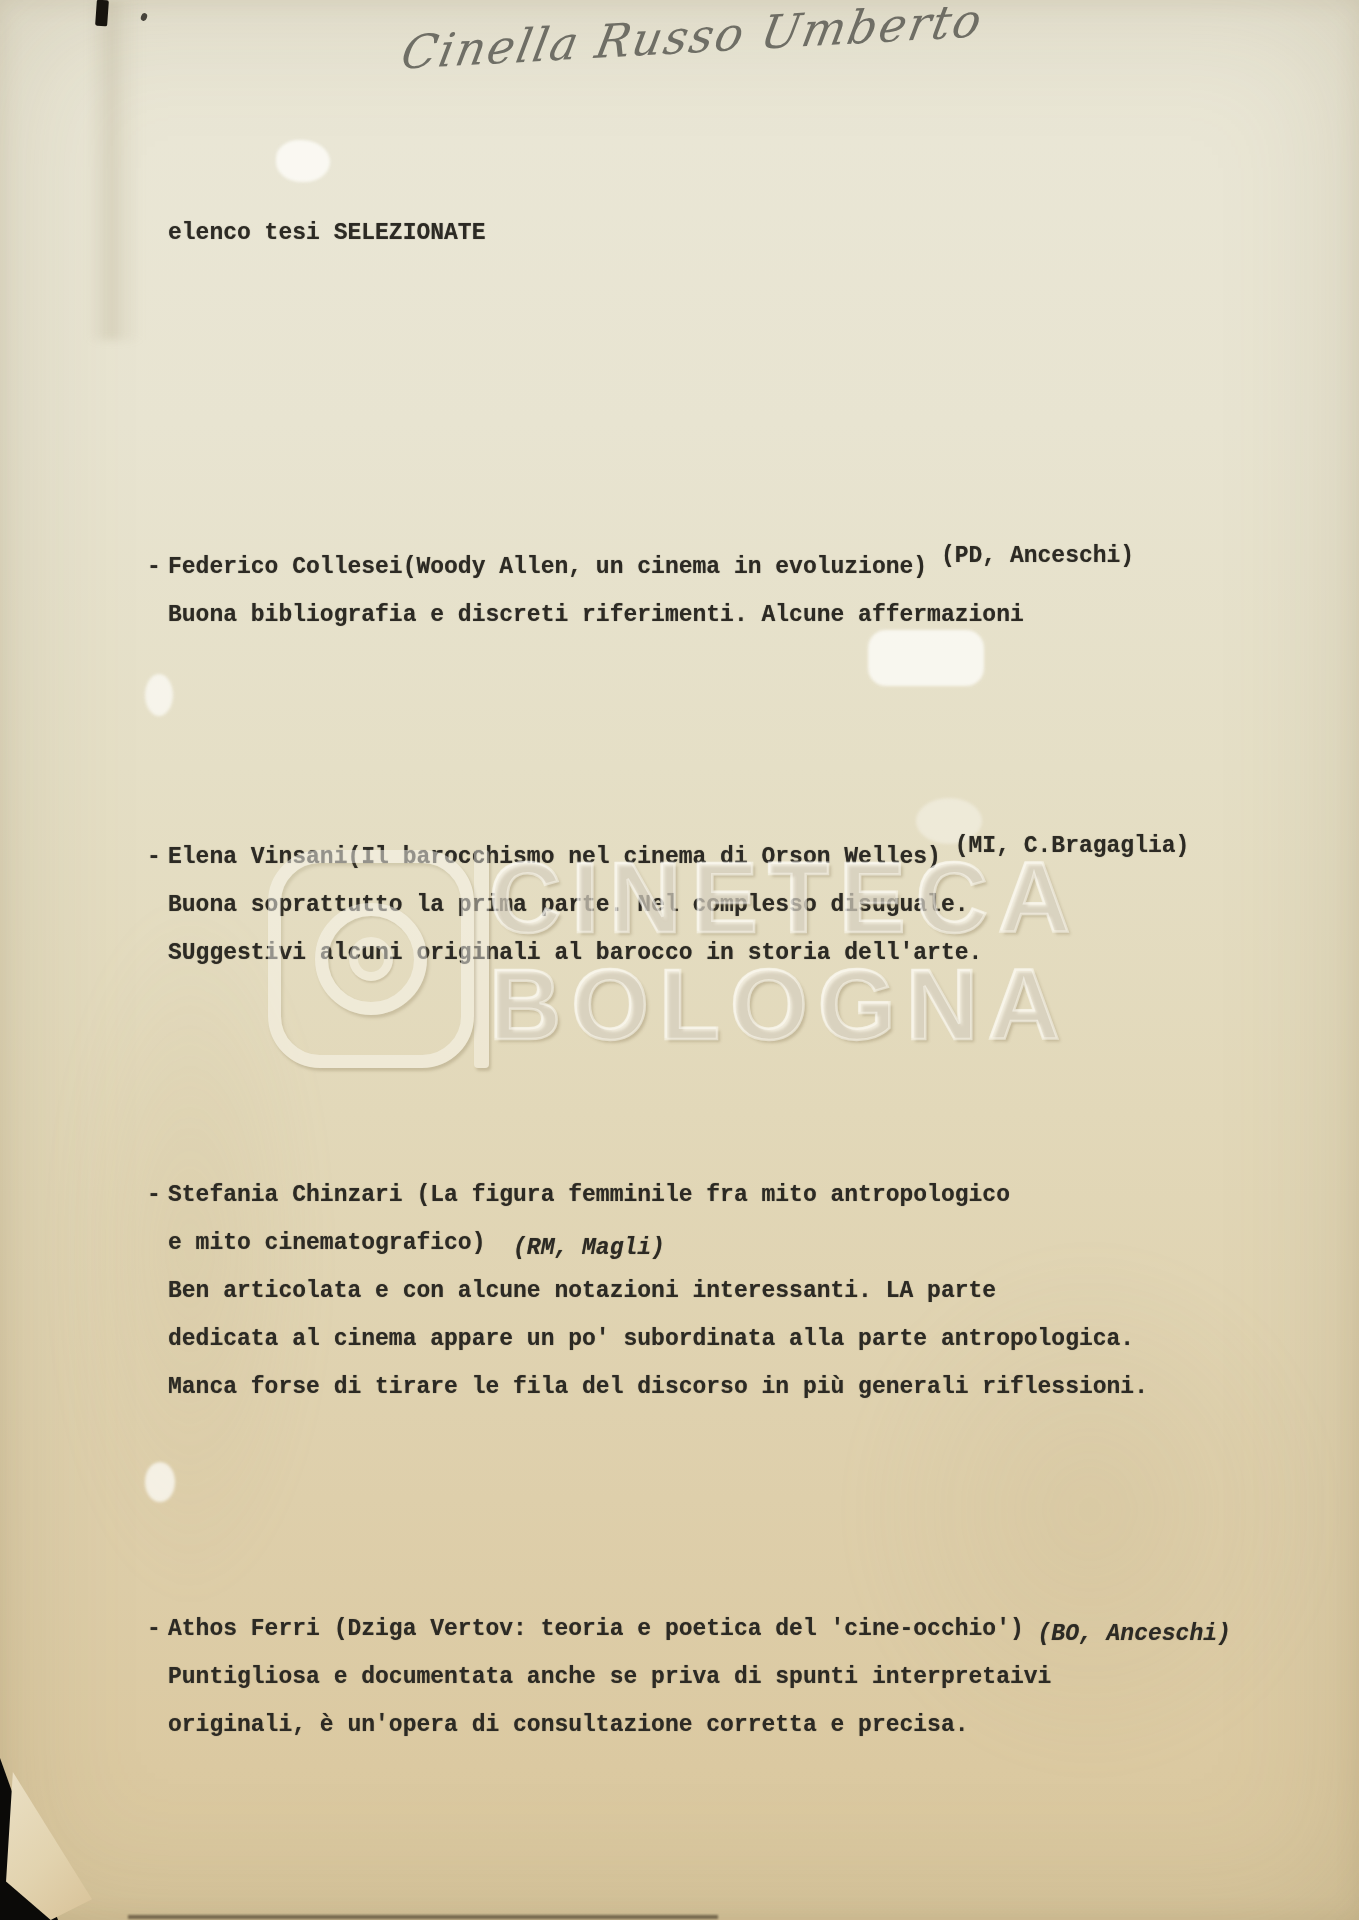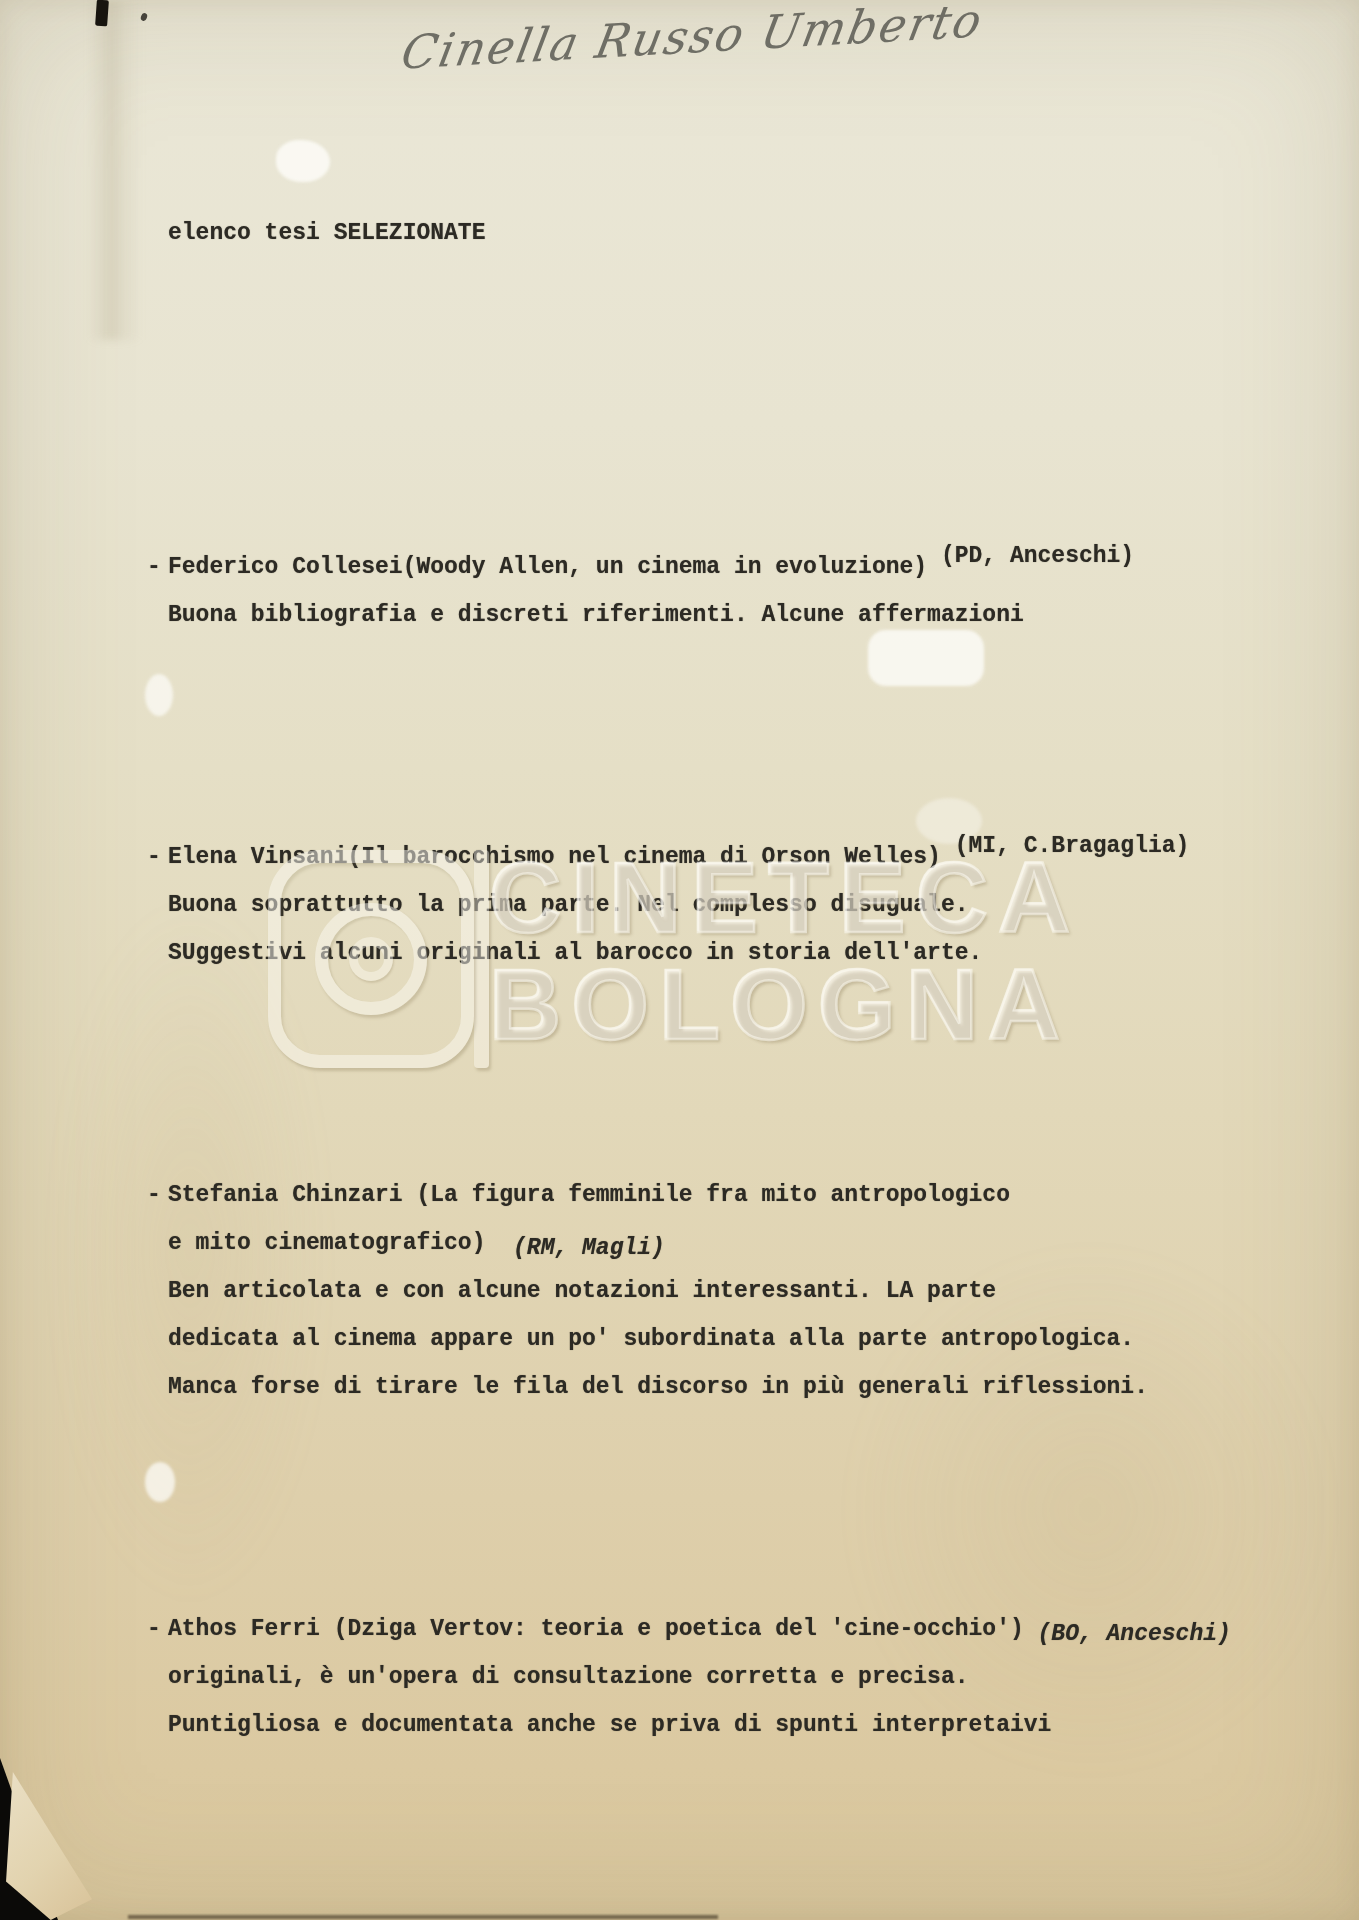--- a/index.html
+++ b/index.html
@@ -141,21 +141,21 @@
 
 <div class="doc">
   <div class="title">elenco tesi SELEZIONATE</div>
   <div id="thesis-list">
   <div class="entry"><div class="line"><span class="bullet">-</span><span>Federico Collesei(Woody Allen, un cinema in evoluzione)</span><span class="ref sup"> (PD, Anceschi)</span></div><div class="line"><span>Buona bibliografia e discreti riferimenti. Alcune affermazioni</span></div></div>
 
   <div class="entry"><div class="line"><span class="bullet">-</span><span>Elena Vinsani(Il barocchismo nel cinema di Orson Welles)</span><span class="ref sup"> (MI, C.Bragaglia)</span></div><div class="line"><span>Buona soprattutto la prima parte. Nel complesso disuguale.</span></div><div class="line"><span>SUggestivi alcuni originali al barocco in storia dell'arte.</span></div></div>
 
   <div class="entry"><div class="line"><span class="bullet">-</span><span>Stefania Chinzari (La figura femminile fra mito antropologico</span></div><div class="line"><span>e mito cinematografico)</span><span class="ref sub">  (RM, Magli)</span></div><div class="line"><span>Ben articolata e con alcune notazioni interessanti. LA parte</span></div><div class="line"><span>dedicata al cinema appare un po' subordinata alla parte antropologica.</span></div><div class="line"><span>Manca forse di tirare le fila del discorso in più generali riflessioni.</span></div></div>
 
-  <div class="entry"><div class="line"><span class="bullet">-</span><span>Athos Ferri (Dziga Vertov: teoria e poetica del 'cine-occhio')</span><span class="ref sub"> (BO, Anceschi)</span></div><div class="line"><span>originali, è un'opera di consultazione corretta e precisa.</span></div><div class="line"><span>Puntigliosa e documentata anche se priva di spunti interpretaivi</span></div></div>
+  <div class="entry"><div class="line"><span class="bullet">-</span><span>Athos Ferri (Dziga Vertov: teoria e poetica del 'cine-occhio')</span><span class="ref sub"> (BO, Anceschi)</span></div><div class="line"><span>Puntigliosa e documentata anche se priva di spunti interpretaivi</span></div><div class="line"><span>originali, è un'opera di consultazione corretta e precisa.</span></div></div>
 
   
 
   
 </div>
 </div>
 
 <div class="watermark">
   <div class="wm-logo">
     <div class="wm-ring"></div>

